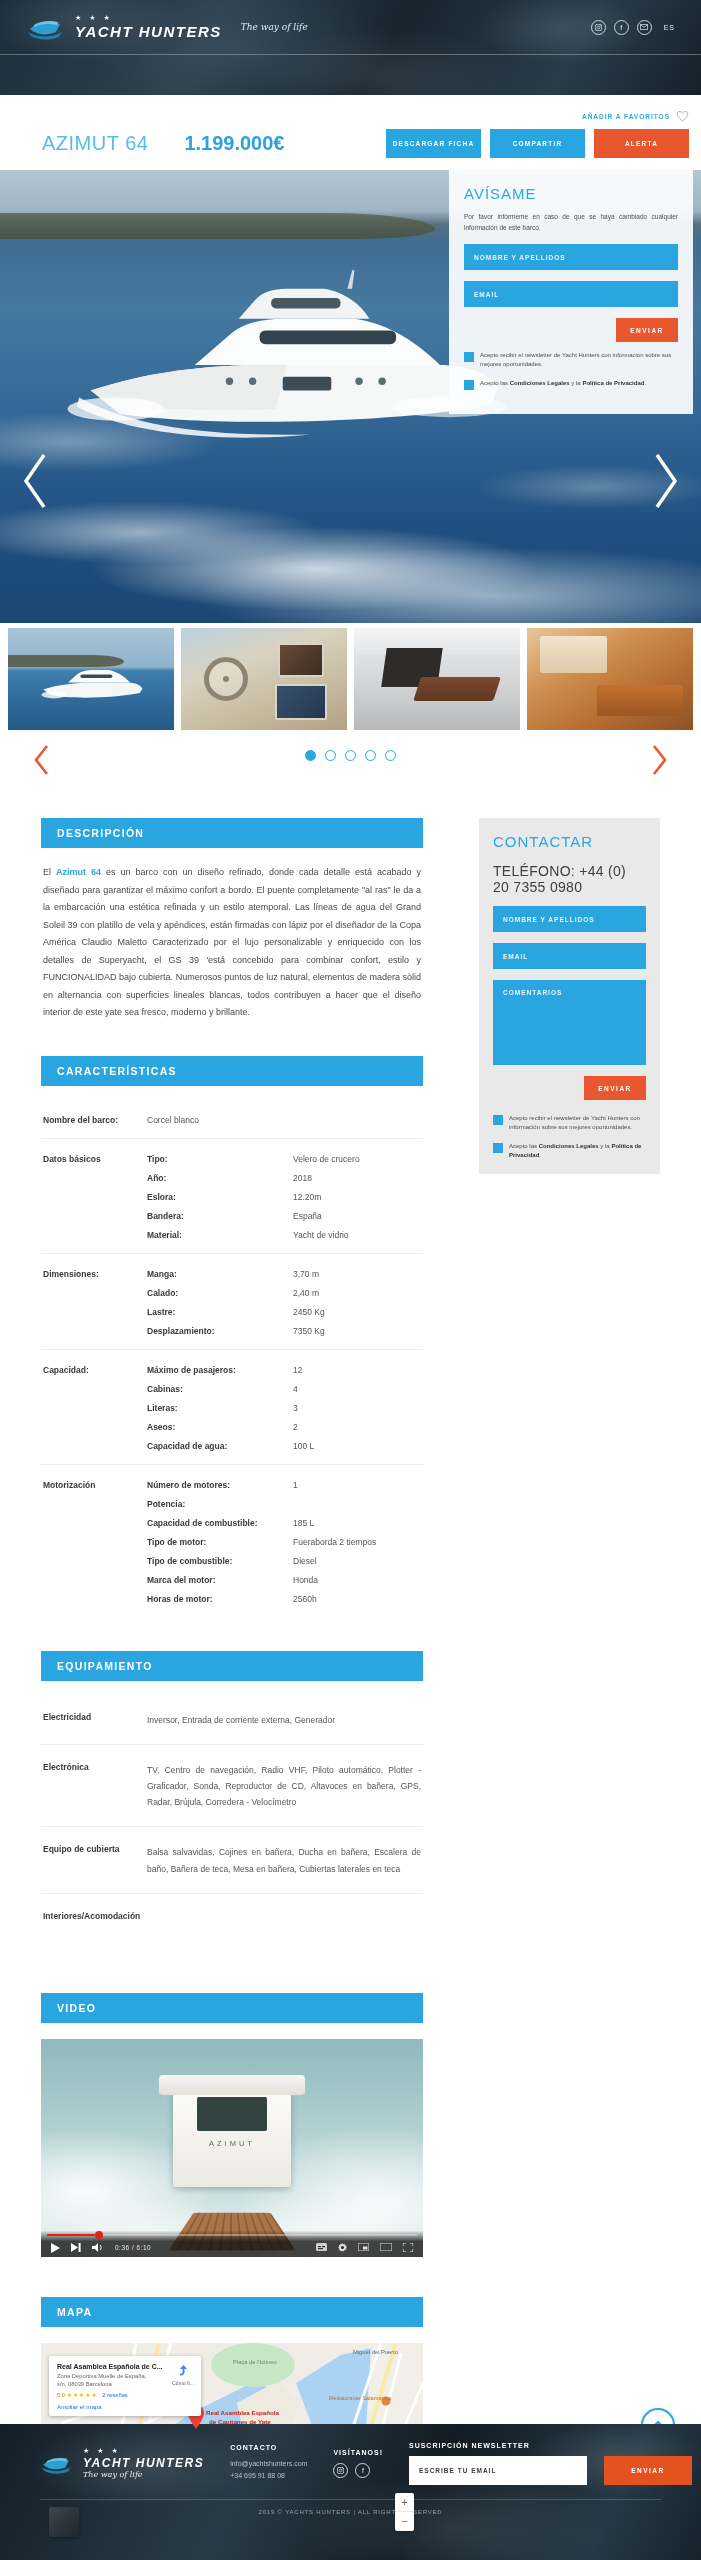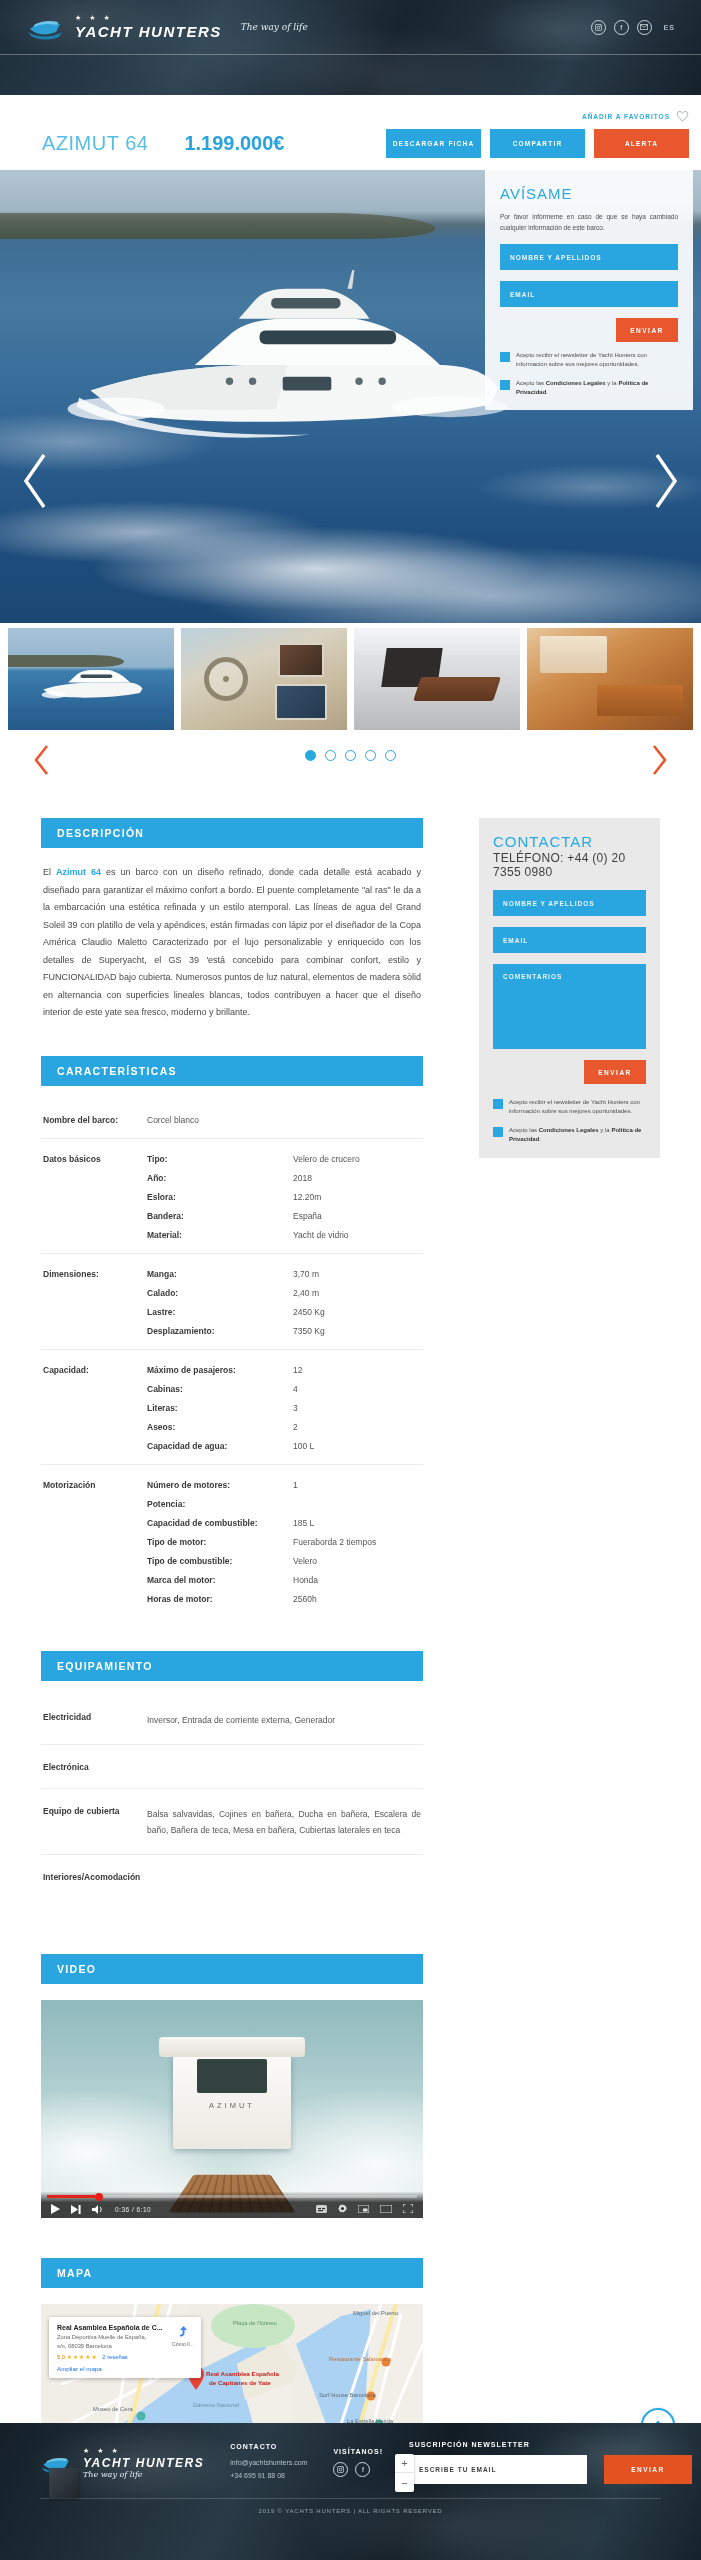--- a/index.html
+++ b/index.html
@@ -68,22 +68,22 @@
       radial-gradient(260px 45px at 20% 80%, rgba(255,255,255,.55), transparent 70%),
       radial-gradient(420px 70px at 70% 94%, rgba(235,244,250,.6), transparent 70%),
       radial-gradient(200px 40px at 10% 60%, rgba(255,255,255,.35), transparent 75%),
       radial-gradient(160px 30px at 85% 70%, rgba(255,255,255,.28), transparent 75%);
   }
   .headland{ position:absolute; left:0; top:43px; width:62%; height:26px;
     background:linear-gradient(180deg,#5c6657,#46503f); border-radius:0 40% 30% 0/0 100% 60% 0; opacity:.85; }
   .hero-yacht{ position:absolute; left:8%; top:20%; width:66%; }
   .hero-arrow{ position:absolute; top:62%; width:30px; height:60px; cursor:pointer; }
   .hero-arrow.left{ left:20px; } .hero-arrow.right{ right:20px; }
-  .avisame{ position:absolute; top:0; right:8px; width:208px; background:rgba(252,253,254,.93);
-    padding:15px 15px 13px; }
+  .avisame{ position:absolute; top:0; right:8px; width:244px; background:rgba(252,253,254,.93);
+    padding:15px 15px 24px; }
   .panel-title{ font-size:15px; font-weight:400; letter-spacing:1px; color:#29a9e1; }
   .avisame .intro{ font-size:6.5px; line-height:1.7; color:#4c4c4c; text-align:justify; margin-top:9px; }
   .b-input{ display:block; width:100%; height:26px; background:#29a5e0; border:none; margin-top:11px;
     font-family:inherit; font-size:6.5px; font-weight:bold; letter-spacing:1px; color:#fff; padding:0 10px; }
   .b-input::placeholder{ color:#eaf6fc; opacity:1; }
   textarea.b-input{ height:85px; padding-top:9px; resize:none; }
   .send-row{ display:flex; justify-content:flex-end; margin-top:11px; }
   .btn-enviar{ background:#e9572e; border:none; color:#fff; font-family:inherit; font-size:6.5px;
     font-weight:bold; letter-spacing:1.5px; width:62px; height:24px; cursor:pointer; }
   .consent{ display:flex; gap:6px; margin-top:9px; align-items:flex-start; }
@@ -494,21 +494,21 @@
             <div class="spec-item">
                 <div class="spec-k">Capacidad de combustible:</div>
                 <div class="spec-v">185 L</div>
               </div>
             <div class="spec-item">
                 <div class="spec-k">Tipo de motor:</div>
                 <div class="spec-v">Fueraborda 2 tiempos</div>
               </div>
             <div class="spec-item">
                 <div class="spec-k">Tipo de combustible:</div>
-                <div class="spec-v">Velero</div>
+                <div class="spec-v">Diesel</div>
               </div>
             <div class="spec-item">
                 <div class="spec-k">Marca del motor:</div>
                 <div class="spec-v">Honda</div>
               </div>
             <div class="spec-item">
                 <div class="spec-k">Horas de motor:</div>
                 <div class="spec-v">2560h</div>
               </div>
           </div>
@@ -519,20 +519,21 @@
         <div class="section-bar">
           <span>EQUIPAMIENTO</span>
         </div>
         <div class="spec-top-pad"></div>
         <div class="equip-row">
           <div class="equip-cat">Electricidad</div>
           <div class="equip-val">Inversor, Entrada de corriente externa, Generador</div>
         </div>
         <div class="equip-row">
           <div class="equip-cat">Electrónica</div>
+          <div class="equip-val">TV, Centro de navegación, Radio VHF, Piloto automático, Plotter - Graficador, Sonda, Reproductor de CD, Altavoces en bañera, GPS, Radar, Brújula, Corredera - Velocímetro</div>
         </div>
         <div class="equip-row">
           <div class="equip-cat">Equipo de cubierta</div>
           <div class="equip-val">Balsa salvavidas, Cojines en bañera, Ducha en bañera, Escalera de baño, Bañera de teca, Mesa en bañera, Cubiertas laterales en teca</div>
         </div>
         <div class="equip-row">
           <div class="equip-cat">Interiores/Acomodación</div>
         </div>
       </section>
 
@@ -688,21 +689,21 @@
           </div>
           <div class="pegthumb"></div>
 
         </div>
       </section>
     </div>
 
     <div class="col-right">
       <aside style="background:#e9e9e9; padding:15px 14px 14px;">
         <h2 class="panel-title">CONTACTAR</h2>
-        <div style="font-size:12px; color:#3f3f3f; margin-top:1px; letter-spacing:.3px;">TELÉFONO: +44 (0) 20 7355 0980</div>
+        <div style="font-size:14px; color:#3f3f3f; margin-top:13px; letter-spacing:.3px;">TELÉFONO: +44 (0) 20 7355 0980</div>
         <input class="b-input" placeholder="NOMBRE Y APELLIDOS" style="">
         <input class="b-input" placeholder="EMAIL" style="">
         <textarea class="b-input" placeholder="COMENTARIOS" style=""></textarea>
         <div class="send-row">
           <button class="btn-enviar">ENVIAR</button>
         </div>
         <div class="consent" style="margin-top:14px;">
           <span class="chk"></span>
           <p>Acepto recibir el newsletter de Yacht Hunters con información sobre sus mejores oportunidades.</p>
         </div>

